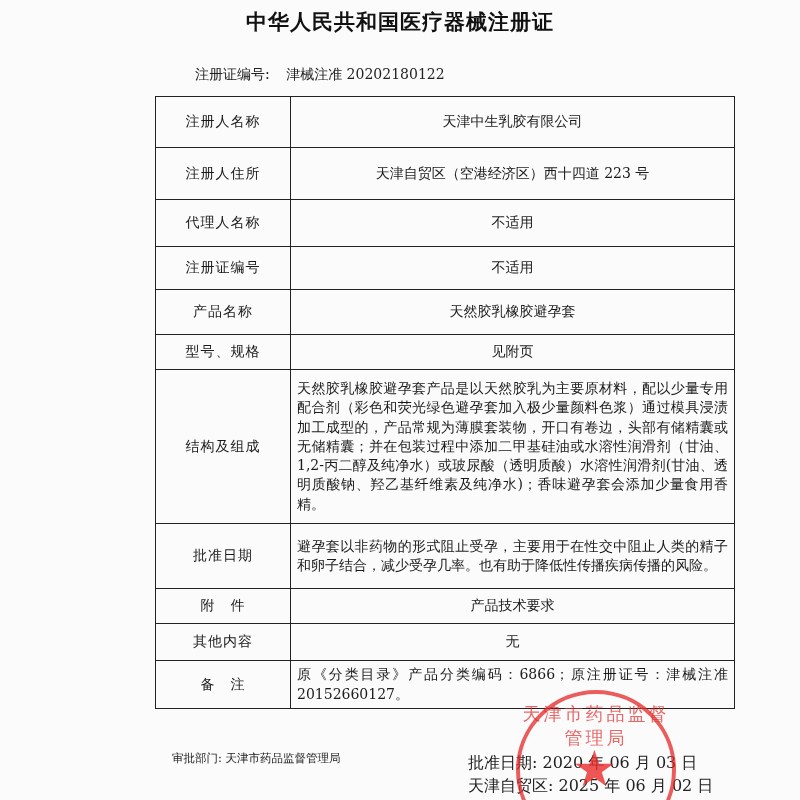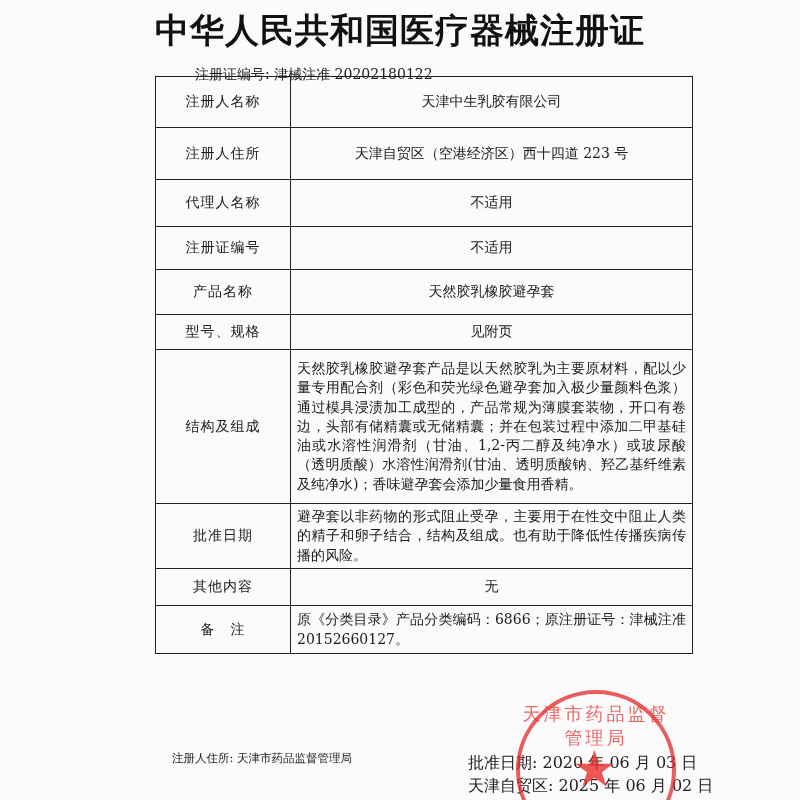--- a/index.html
+++ b/index.html
@@ -2,28 +2,28 @@
 <html><head>
 <meta charset="utf-8">
 <style>
   html, body { margin: 0; padding: 0; }
   body {
     width: 800px; height: 800px; background: #fbfbfb; position: relative; overflow: hidden;
     font-family: "DejaVu Serif", "Liberation Serif", serif; color: #1a1a1a;
   }
   .title {
     position: absolute; top: 8px; left: 0; width: 800px; text-align: center;
-    font-size: 34px; font-weight: bold; letter-spacing: 1px; color: #111;
+    font-size: 21px; font-weight: bold; letter-spacing: 1px; color: #111;
   }
   .reg-no {
     position: absolute; top: 66px; left: 195px; font-size: 14px; color: #222;
   }
-  .reg-no .val { margin-left: 0; }
+  .reg-no .val { margin-left: 12px; }
   table.cert {
-    position: absolute; top: 76px; left: 155px; width: 538px;
+    position: absolute; top: 96px; left: 155px; width: 580px;
     border-collapse: collapse; font-size: 14px;
   }
   table.cert td {
     border: 1.5px solid #222; padding: 0;
   }
   td.label {
     width: 134px; text-align: center; vertical-align: middle; letter-spacing: 1px;
   }
   td.value {
     padding: 8px 6px !important; vertical-align: middle; text-align: center;
@@ -86,35 +86,39 @@
   <tr style="height:28px">
     <td class="label">型号、规格</td>
     <td class="value">见附页</td>
   </tr>
   <tr style="height:154px">
     <td class="label">结构及组成</td>
     <td class="value para">天然胶乳橡胶避孕套产品是以天然胶乳为主要原材料，配以少量专用配合剂（彩色和荧光绿色避孕套加入极少量颜料色浆）通过模具浸渍加工成型的，产品常规为薄膜套装物，开口有卷边，头部有储精囊或无储精囊；并在包装过程中添加二甲基硅油或水溶性润滑剂（甘油、1,2-丙二醇及纯净水）或玻尿酸（透明质酸）水溶性润滑剂(甘油、透明质酸钠、羟乙基纤维素及纯净水)；香味避孕套会添加少量食用香精。</td>
   </tr>
   <tr style="height:65px">
     <td class="label">批准日期</td>
-    <td class="value para">避孕套以非药物的形式阻止受孕，主要用于在性交中阻止人类的精子和卵子结合，结构及组成。也有助于降低性传播疾病传播的风险。</td>
+    <td class="value para">避孕套以非药物的形式阻止受孕，主要用于在性交中阻止人类的精子和卵子结合，减少受孕几率。也有助于降低性传播疾病传播的风险。</td>
+  </tr>
+  <tr style="height:34px">
+    <td class="label">附　件</td>
+    <td class="value">产品技术要求</td>
   </tr>
   <tr style="height:37px">
     <td class="label">其他内容</td>
     <td class="value">无</td>
   </tr>
   <tr style="height:48px">
     <td class="label">备　注</td>
     <td class="value para">原《分类目录》产品分类编码：6866；原注册证号：津械注准 20152660127。</td>
   </tr>
 </tbody>
   </table>
 
 <div class="footer-left">
-  <span>注册人住所:</span>
+  <span>审批部门:</span>
   <span>天津市药品监督管理局</span>
 </div>
 
 <div class="footer-right" style="top:753px">
   <span>批准日期:</span>
   <span>2020 年 06 月 03 日</span>
 </div>
 
 <div class="footer-right" style="top:776px">
   <span>天津自贸区:</span>

